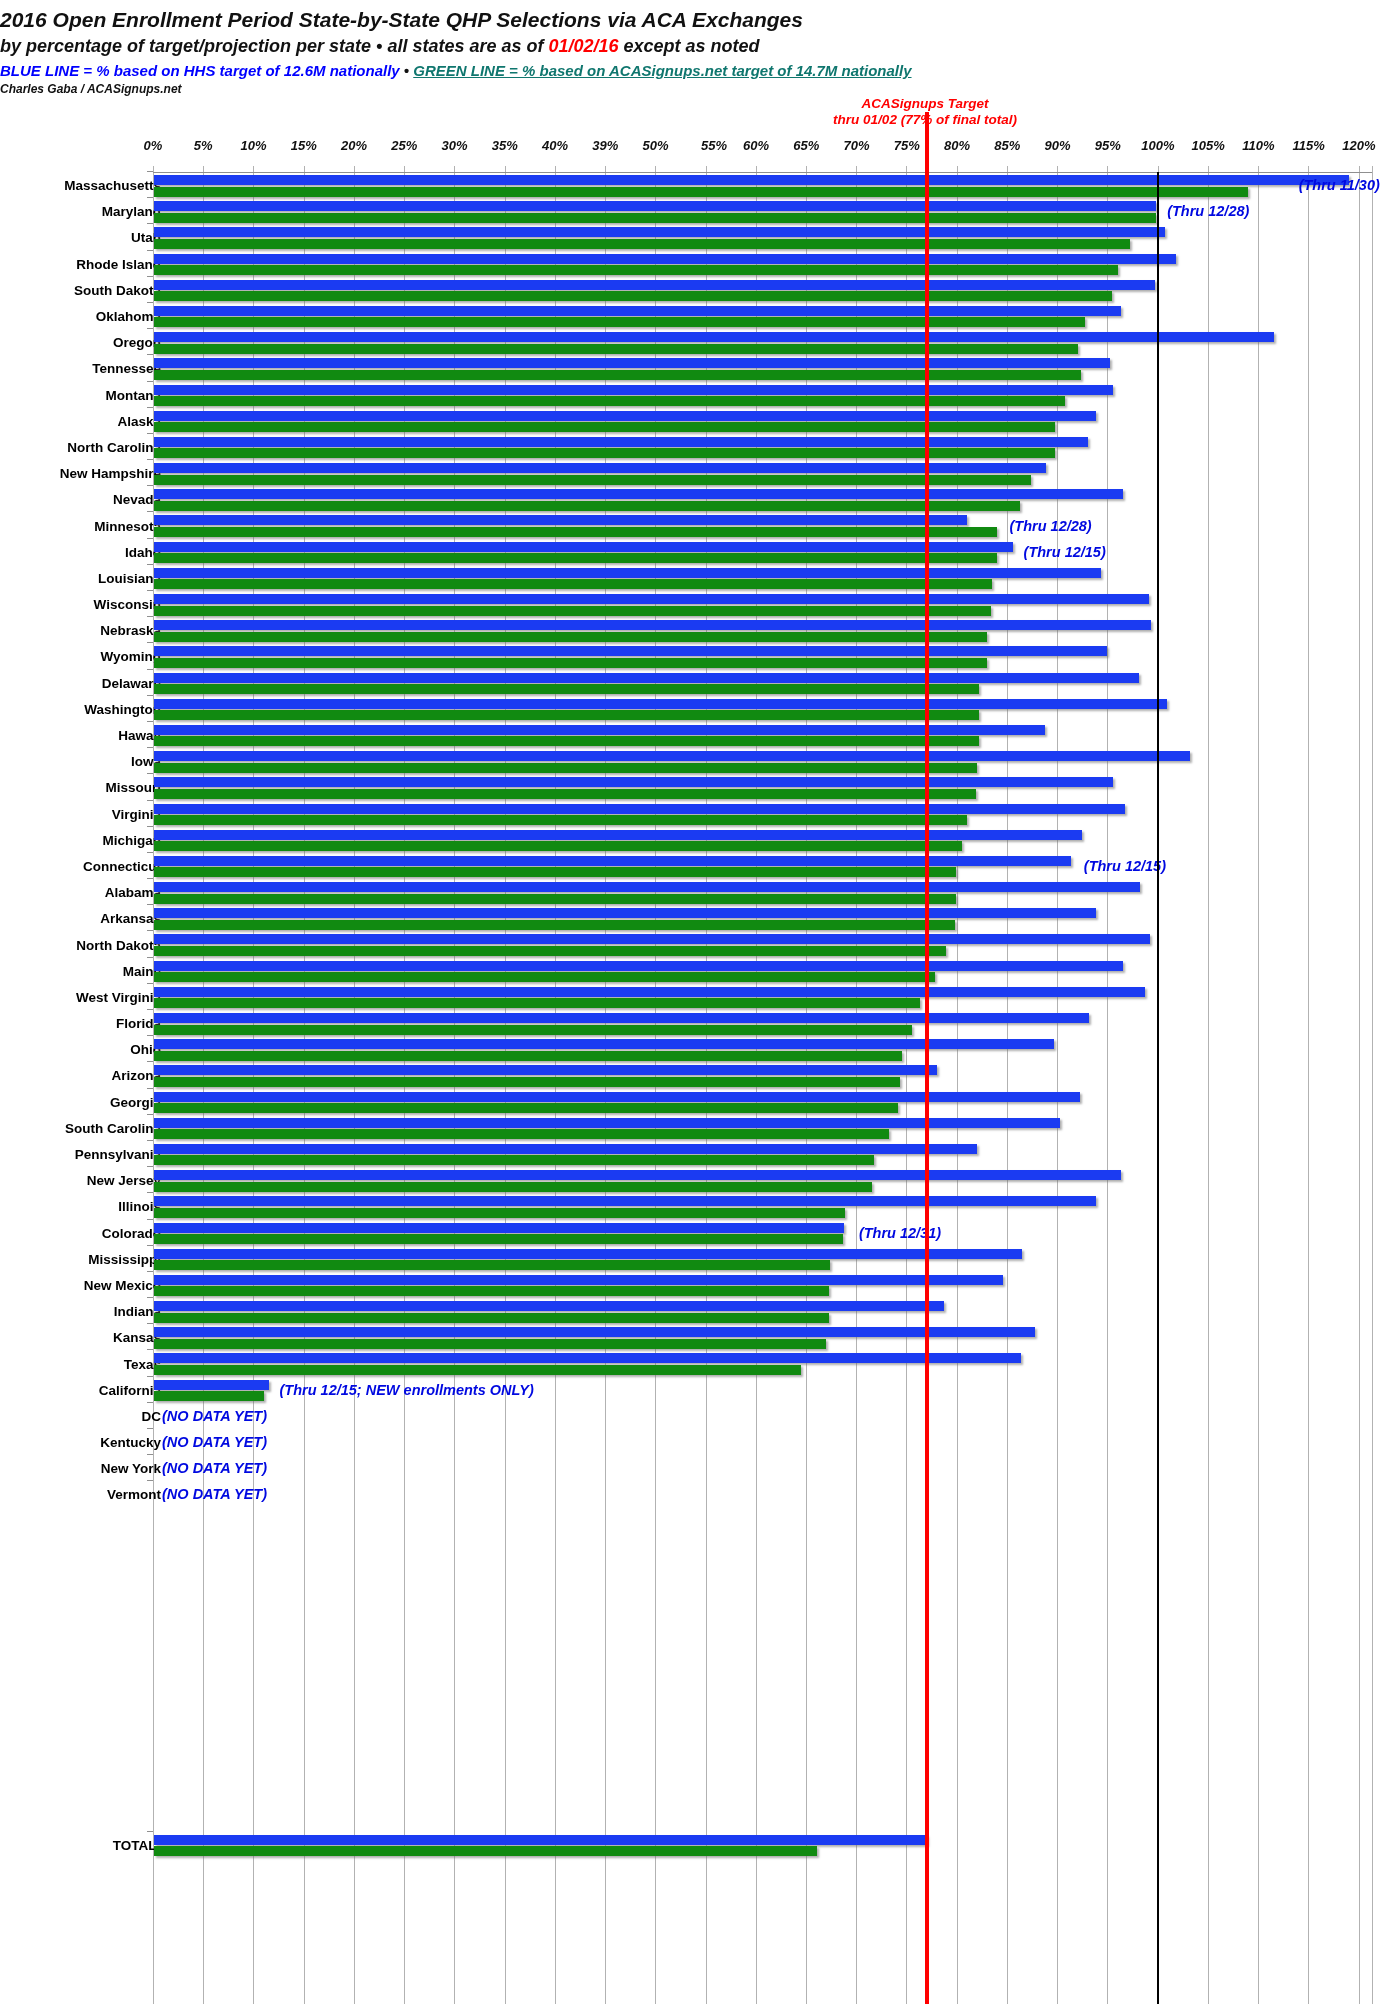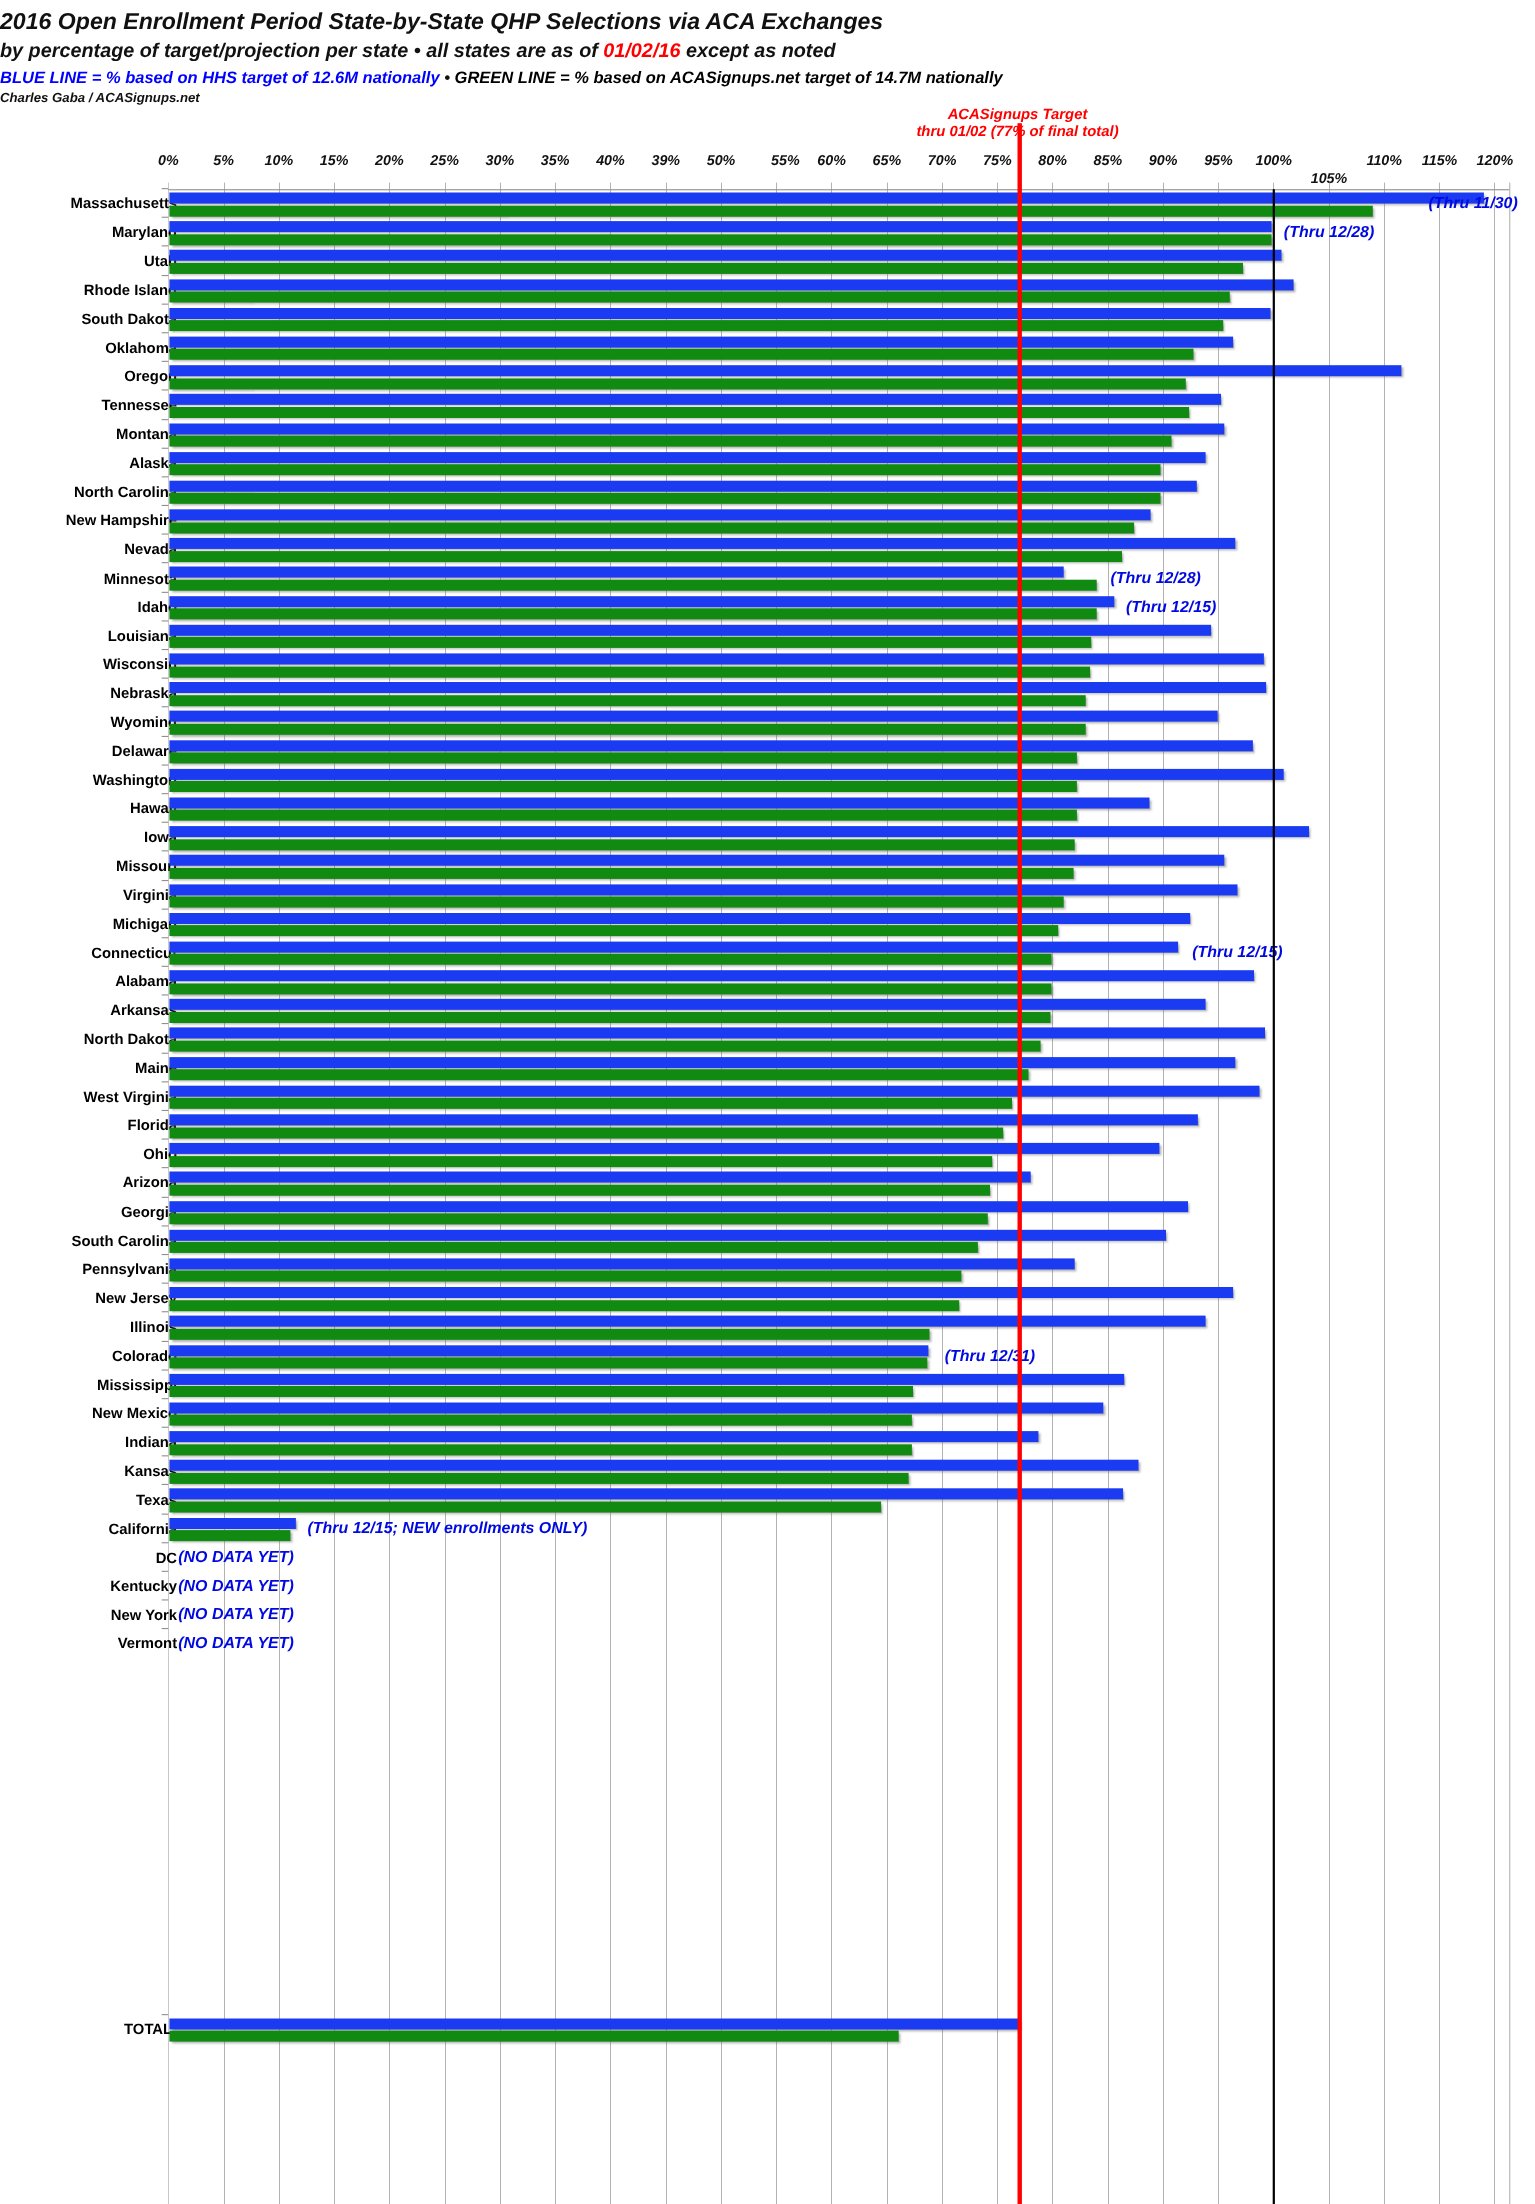--- a/index.html
+++ b/index.html
@@ -7,21 +7,21 @@
   #stage{position:relative;width:1395px;height:2004px;background:#fff;overflow:hidden;}
 
   
   .hdr{position:absolute;left:0;width:100%;white-space:nowrap;}
   #title{top:8px;font-size:21px;font-weight:bold;font-style:italic;color:#111;}
   #subtitle{top:36px;font-size:18px;font-weight:bold;font-style:italic;color:#111;}
   #subtitle .date{color:#ff0000;}
   #legendline{top:62px;font-size:15px;font-weight:bold;font-style:italic;}
   #legendline .lblue{color:#0000ff;}
   #legendline .lsep{color:#111;}
-  #legendline .lgreen{color:#000000;}
+  #legendline .lgreen{color:#0f766e;text-decoration:underline;}
   #credit{top:82px;font-size:12px;font-weight:bold;font-style:italic;color:#111;}
 
   
   #target-caption{position:absolute;top:96px;left:925px;transform:translateX(-50%);
     text-align:center;font-size:13.5px;font-weight:bold;font-style:italic;color:#ff0000;
     line-height:16px;white-space:nowrap;z-index:9;}
 
   
   #axis-ticks{position:absolute;top:138px;left:153px;width:1219px;height:20px;}
   .tick{position:absolute;top:0;transform:translateX(-50%);font-size:13px;font-weight:bold;
@@ -89,21 +89,21 @@
       <span class="tick" style="left: 561px;">55%</span>
       <span class="tick" style="left: 602.968px;">60%</span>
       <span class="tick" style="left: 653.215px;">65%</span>
       <span class="tick" style="left: 703.462px;">70%</span>
       <span class="tick" style="left: 753.71px;">75%</span>
       <span class="tick" style="left: 803.957px;">80%</span>
       <span class="tick" style="left: 854.204px;">85%</span>
       <span class="tick" style="left: 904.452px;">90%</span>
       <span class="tick" style="left: 954.699px;">95%</span>
       <span class="tick" style="left: 1004.95px;">100%</span>
-      <span class="tick" style="left: 1055.19px; margin-top: 16px;">105%</span>
+      <span class="tick" style="left: 1055.19px;">105%</span>
       <span class="tick" style="left: 1105.44px;">110%</span>
       <span class="tick" style="left: 1155.69px;">115%</span>
       <span class="tick" style="left: 1205.94px;">120%</span>
     </div>
 
   <div id="plot-bg"></div>
   <div id="plot-topline"></div>
   <div id="redline" style="background: rgb(255, 0, 0); left: 924.809px;"></div>
   <div id="blackline" style="background: rgb(0, 0, 0); left: 1156.95px;"></div>
 

